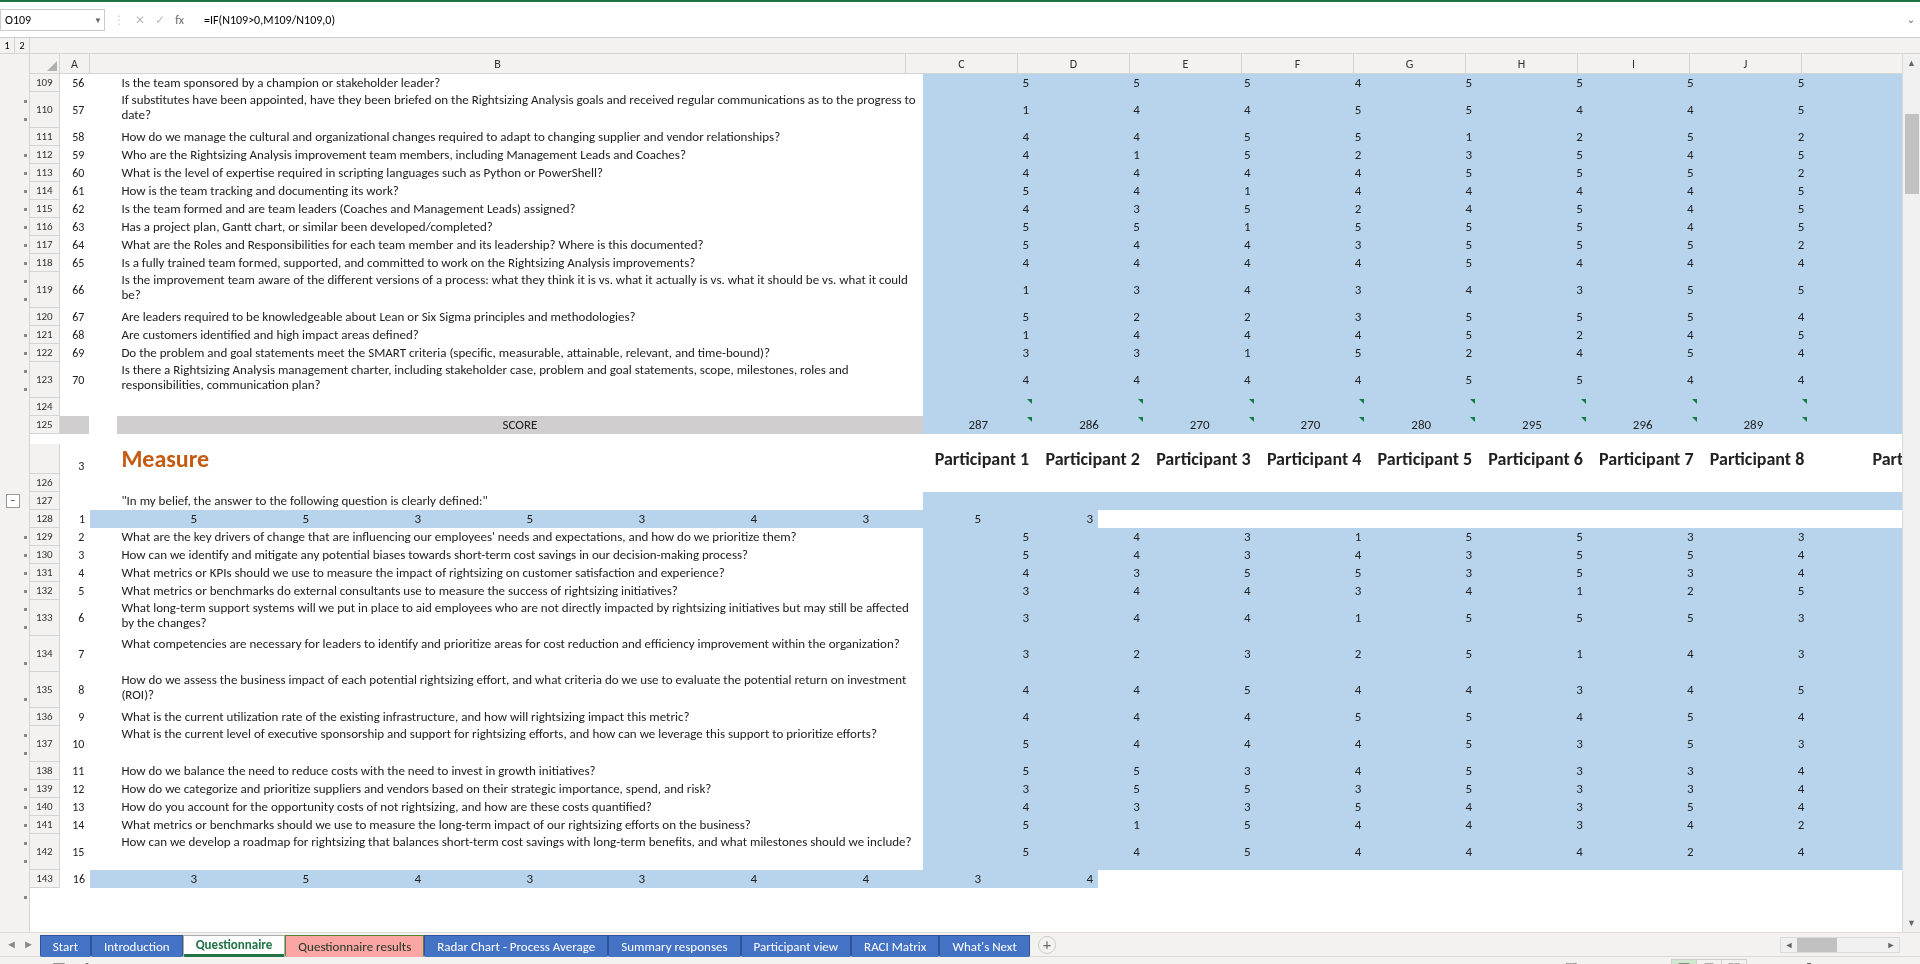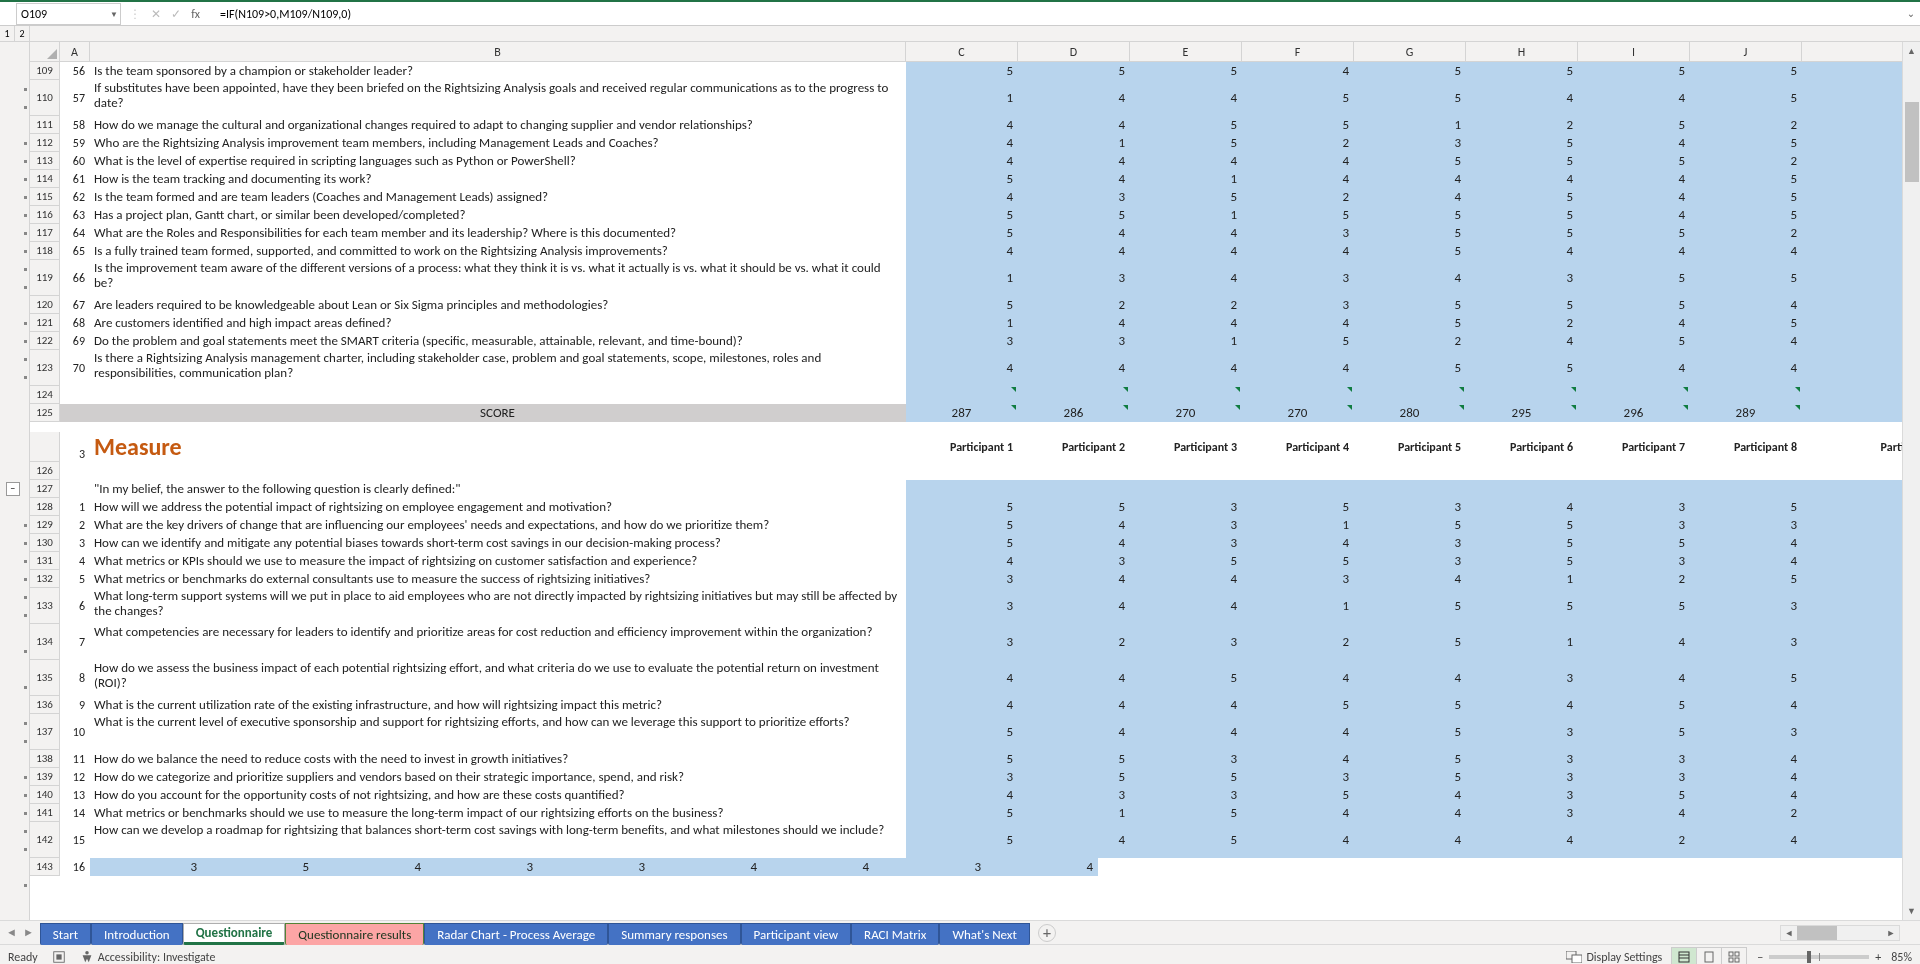--- a/index.html
+++ b/index.html
@@ -1,18 +1,18 @@
 <!DOCTYPE html>
 <html><head>
 <meta charset="utf-8">
 <style>
 * { box-sizing: border-box; margin: 0; padding: 0; }
 body { font-family: Calibri, Arial, sans-serif; font-size: 12px; background: #fff; overflow: hidden; width: 1920px; height: 964px; position: relative; }
 .top-border { height: 2px; background: #217346; width: 100%; }
-.formula-bar { display: flex; align-items: center; height: 24px; border-bottom: 1px solid #ccc; background: #fff; padding-left: 16px; }
+.formula-bar { display: flex; align-items: center; height: 36px; border-bottom: 1px solid #ccc; background: #fff; }
 .name-box { width: 105px; height: 22px; border: 1px solid #ccc; display: flex; align-items: center; padding: 0 4px; font-size: 12px; position: relative; }
 .name-box .dd { position: absolute; right: 2px; font-size: 8px; color: #666; }
 .fx-controls { display: flex; align-items: center; padding: 0 8px; gap: 10px; color: #999; }
 .fx-controls .sep { color: #ccc; }
 .fx-label { color: #666; padding-right: 6px; }
 .formula-input { flex: 1; padding: 0 6px; font-size: 12px; height: 100%; display: flex; align-items: center; text-align: center; }
 .formula-expand { width: 18px; text-align: center; color: #666; font-size: 10px; cursor: pointer; }
 
 .outline-bar { display: flex; height: 16px; border-bottom: 1px solid #d4d4d4; background: #f3f2f1; font-size: 10px; }
 .outline-left { width: 30px; display: flex; }
@@ -33,28 +33,28 @@
 .ch-data { width: 112px; }
 
 .rows { }
 .row { display: flex; height: 18px; }
 .row.tall { height: 36px; }
 .row.header-row { height: 30px; }
 .rh { width: 30px; background: #f3f2f1; border-right: 1px solid #d4d4d4; border-bottom: 1px solid #d4d4d4; text-align: center; font-size: 11px; color: #333; display: flex; align-items: center; justify-content: center; }
 .cell { border-right: 1px solid transparent; border-bottom: 1px solid transparent; padding: 0 4px; display: flex; align-items: center; overflow: hidden; white-space: nowrap; font-size: 13px; color: #222; }
 .cell.wrap { white-space: normal; line-height: 1.15; align-items: flex-start; padding-top: 1px; }
 .cell-A { width: 30px; justify-content: flex-end; font-size: 12px; }
-.cell-B { width: 816px; }
+.cell-B { width: 816px; margin-left: 28px; }
 .cell-D { width: 112px; justify-content: flex-end; position: relative; }
 .blue { background: #b8d4ed; }
 .score-row .cell-A, .score-row .cell-B { background: #d0cece; }
 .score-row .cell-B { justify-content: center; font-weight: 400; }
 .tri { position: absolute; top: 1px; right: 1px; width: 0; height: 0; border-left: 5px solid transparent; border-top: 5px solid #107c41; }
 .section-title { font-size: 24px; font-weight: bold; color: #c55a11; }
-.part-head { font-weight: bold; font-size: 12px; justify-content: flex-end; }
+.part-head { font-weight: bold; font-size: 18px; justify-content: flex-end; }
 
 .vscroll { position: absolute; right: 0; top: 0; width: 18px; height: 100%; background: #f0f0f0; border-left: 1px solid #dadada; }
 .vscroll .up, .vscroll .down { height: 18px; text-align: center; font-size: 9px; line-height: 18px; color: #666; cursor: pointer; }
 .vscroll .down { position: absolute; bottom: 0; width: 100%; }
 .vscroll .thumb { position: absolute; left: 2px; width: 14px; background: #c1c1c1; }
 
 .tabs-bar { display: flex; align-items: center; height: 24px; background: #f3f2f1; border-top: 1px solid #dadada; position: relative; }
 .tab-nav { display: flex; padding: 0 6px; gap: 6px; color: #888; font-size: 11px; }
 .tab { height: 22px; padding: 0 12px; display: flex; align-items: center; font-size: 13px; border: 1px solid #aeaeae; border-bottom: none; cursor: pointer; position: relative; top: 1px; border-radius: 0 0 2px 2px; }
 .tab.blue-tab { background: #4472c4; color: #fff; border-color: #2f5597; }
@@ -452,21 +452,20 @@
           <div class="cell cell-D blue"></div>
           <div class="cell cell-D blue"></div>
           <div class="cell cell-D blue"></div>
           <div class="cell cell-D blue"></div>
           <div class="cell cell-D blue"></div>
           <div class="cell cell-D blue"></div>
   </div>
         <div class="row ">
       <div class="rh">128</div>
       <div class="cell cell-A">1</div>
-      <div class="cell cell-B ">How will we address the potential impact of rightsizing on employee engagement and motivation?</div>
       <div class="cell cell-D blue">5</div>
           <div class="cell cell-D blue">5</div>
           <div class="cell cell-D blue">3</div>
           <div class="cell cell-D blue">5</div>
           <div class="cell cell-D blue">3</div>
           <div class="cell cell-D blue">4</div>
           <div class="cell cell-D blue">3</div>
           <div class="cell cell-D blue">5</div>
           <div class="cell cell-D blue">3</div>
     </div>

